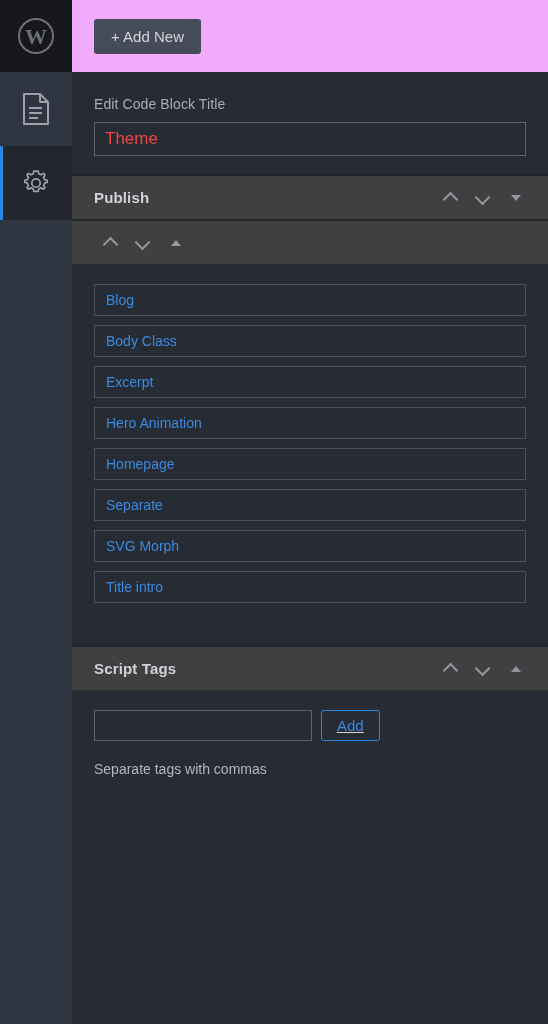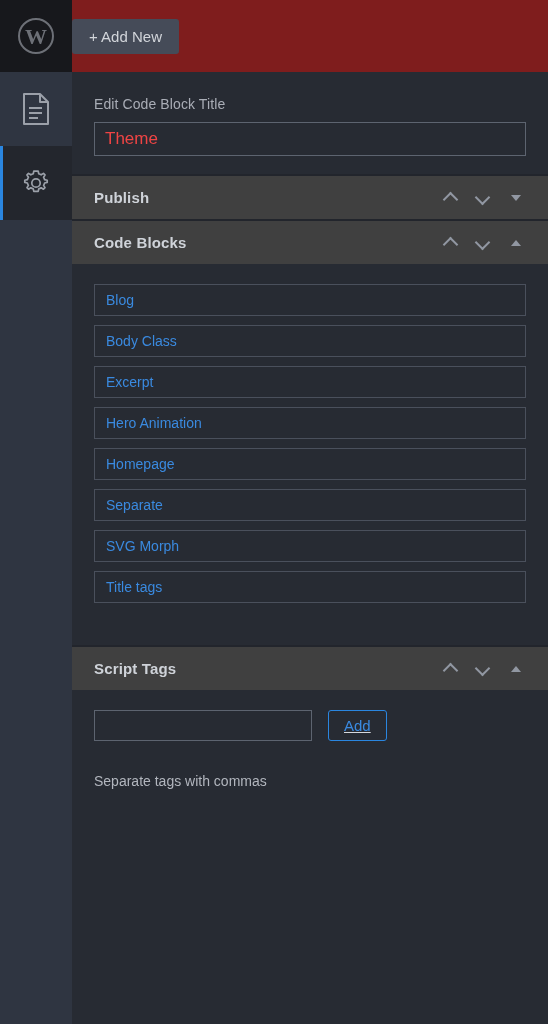--- a/index.html
+++ b/index.html
@@ -77,23 +77,24 @@
     background: #272b33;
     display: flex;
     flex-direction: column;
     overflow: hidden;
   }
 
   
   .topbar {
     height: 72px;
     flex: 0 0 72px;
-    background: #7f1d1d;
-    display: flex;
-    align-items: center;
+    background: #f0abfc;
+    display: flex;
+    align-items: center;
+    padding-left: 22px;
   }
 
   .btn-addnew {
     background: #454b58;
     color: #d2d5da;
     border: none;
     border-radius: 3px;
     font-size: 15px;
     font-family: "Liberation Sans", sans-serif;
     padding: 10px 17px;
@@ -237,22 +238,22 @@
     text-decoration: none;
     cursor: pointer;
   }
 
   .panel-body-cb { padding: 20px 22px 42px 22px; }
 
   
   .tag-row {
     display: flex;
     align-items: center;
-    gap: 16px;
-    margin-bottom: 32px;
+    gap: 9px;
+    margin-bottom: 20px;
     text-decoration: underline;
   }
 
   .tag-input {
     flex: 0 0 218px;
     height: 31px;
     background: #272b33;
     border: 1px solid #5d6470;
     color: #d6d9de;
     font-size: 14px;
@@ -335,21 +336,20 @@
         <span class="ctrl ctrl-wide">
             <span class="tri tri-down"></span>
           </span>
       </span>
     </div>
   </div>
 
 
   <div class="panel">
     <div class="panel-head">
-      <span class="panel-title">Code Blocks</span>
       <span class="panel-ctrls">
         <span class="ctrl">
             <span class="chev chev-up"></span>
           </span>
         <span class="ctrl">
             <span class="chev chev-down"></span>
           </span>
         <span class="ctrl ctrl-wide">
             <span class="tri tri-up"></span>
           </span>
@@ -372,21 +372,21 @@
           <li class="cb-item">
             <a class="cb-link">Homepage</a>
           </li>
           <li class="cb-item">
             <a class="cb-link">Separate</a>
           </li>
           <li class="cb-item">
             <a class="cb-link">SVG Morph</a>
           </li>
           <li class="cb-item">
-            <a class="cb-link">Title tags</a>
+            <a class="cb-link">Title intro</a>
           </li>
         </ul>
     </div>
   </div>
 
   <div class="panel">
     <div class="panel-head">
       <span class="panel-title">Script Tags</span>
       <span class="panel-ctrls">
         <span class="ctrl">

